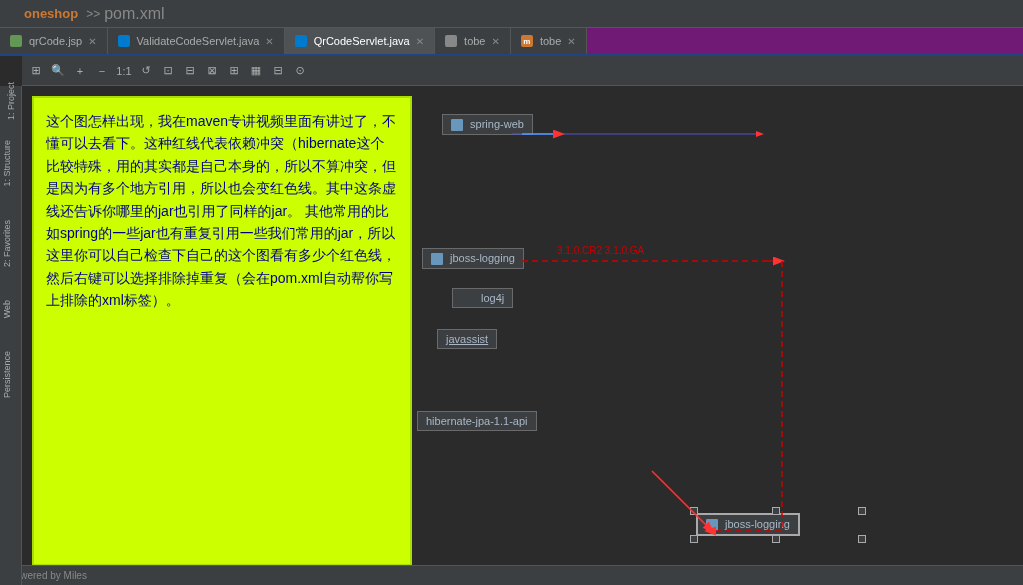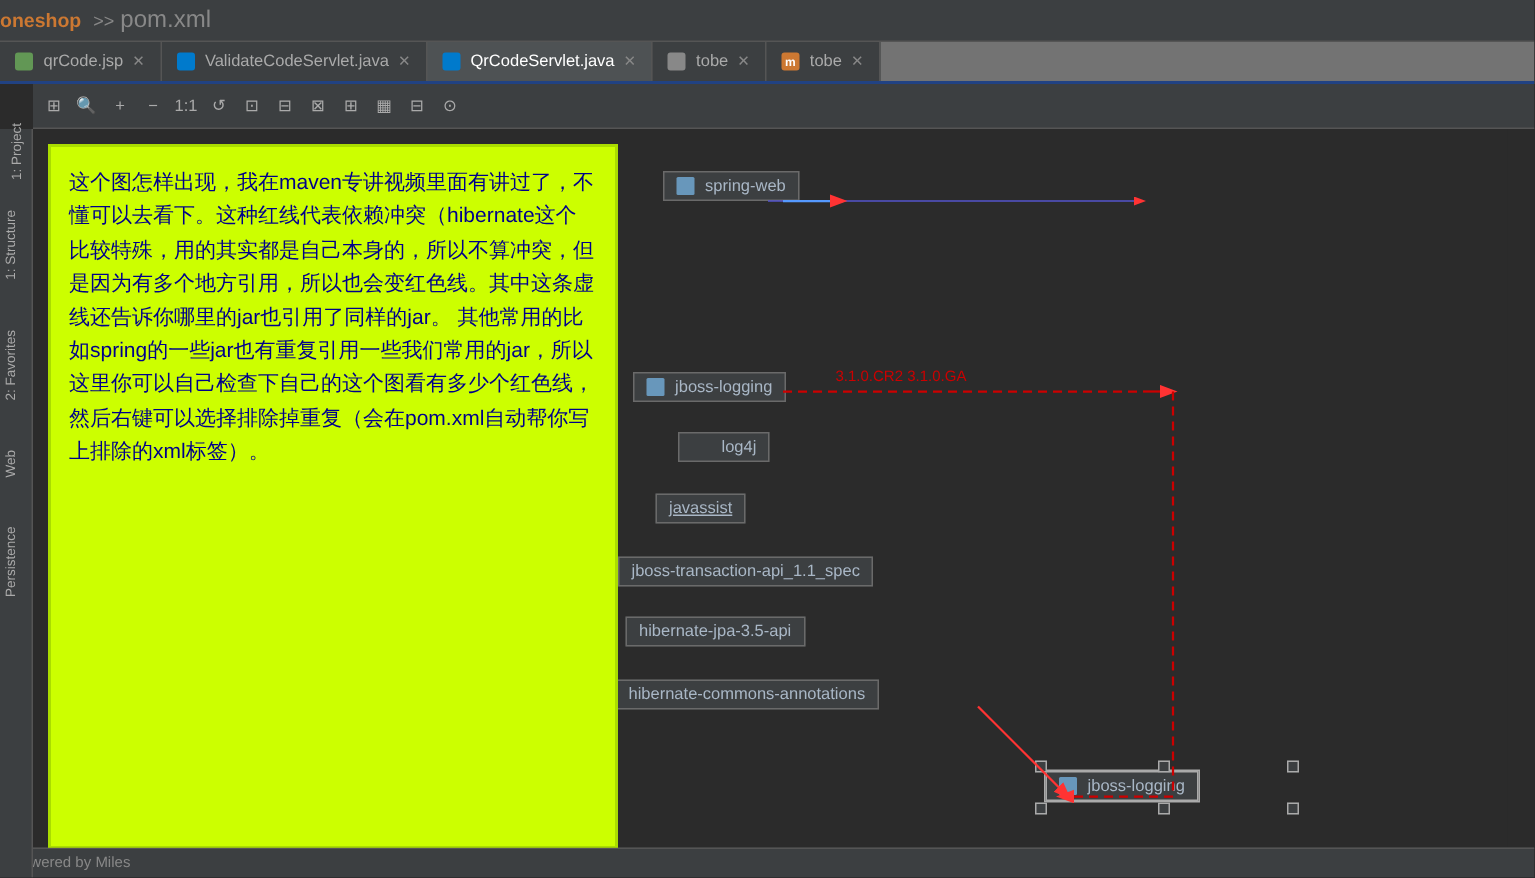--- a/index.html
+++ b/index.html
@@ -13,38 +13,38 @@
       overflow: hidden;
       position: relative;
     }
 
     
     .title-bar {
       height: 28px;
       background: #3c3f41;
       display: flex;
       align-items: center;
-      padding: 0 0;
+      padding: 0 24px;
       border-bottom: 1px solid #555;
     }
     .title-bar-logo {
       color: #cc7832;
       font-weight: bold;
       font-size: 13px;
       margin-right: 8px;
     }
     .breadcrumb {
       color: #888;
       font-size: 16px;
     }
 
     
     .tab-bar {
       height: 28px;
-      background: #737373;
+      background: #701a75;
       display: flex;
       align-items: stretch;
       border-bottom: 2px solid #214283;
     }
     .tab {
       display: flex;
       align-items: center;
       padding: 0 10px;
       font-size: 11px;
       cursor: pointer;
@@ -287,31 +287,25 @@
   </div>
 
   <div class="dep-node" style="left:430px;top:202px;padding-left:28px;">
     <span>log4j</span>
   </div>
 
   <div class="dep-node" style="left:415px;top:243px;text-decoration:underline;">
     <span>javassist</span>
   </div>
 
-  <div class="dep-node" style="left:390px;top:285px;">
-    <span>jboss-transaction-api_1.1_spec</span>
-  </div>
 
   <div class="dep-node" style="left:395px;top:325px;">
-    <span>hibernate-jpa-3.5-api</span>
-  </div>
-
-  <div class="dep-node" style="left:388px;top:367px;">
-    <span>hibernate-commons-annotations</span>
-  </div>
+    <span>hibernate-jpa-1.1-api</span>
+  </div>
+
 
   <div class="dep-node selected" style="left:675px;top:428px;border:1px solid #aaa;">
     <span style="display:inline-block;width:12px;height:12px;background:#6897bb;border-radius:1px;margin-right:4px;vertical-align:middle;"></span>
     <span>jboss-logging</span>
   </div>
 
   <div style="position:absolute;left:668px;top:421px;width:8px;height:8px;border:1px solid #aaa;background:#3c3f41;"></div>
   <div style="position:absolute;left:668px;top:449px;width:8px;height:8px;border:1px solid #aaa;background:#3c3f41;"></div>
   <div style="position:absolute;left:836px;top:421px;width:8px;height:8px;border:1px solid #aaa;background:#3c3f41;"></div>
   <div style="position:absolute;left:836px;top:449px;width:8px;height:8px;border:1px solid #aaa;background:#3c3f41;"></div>

